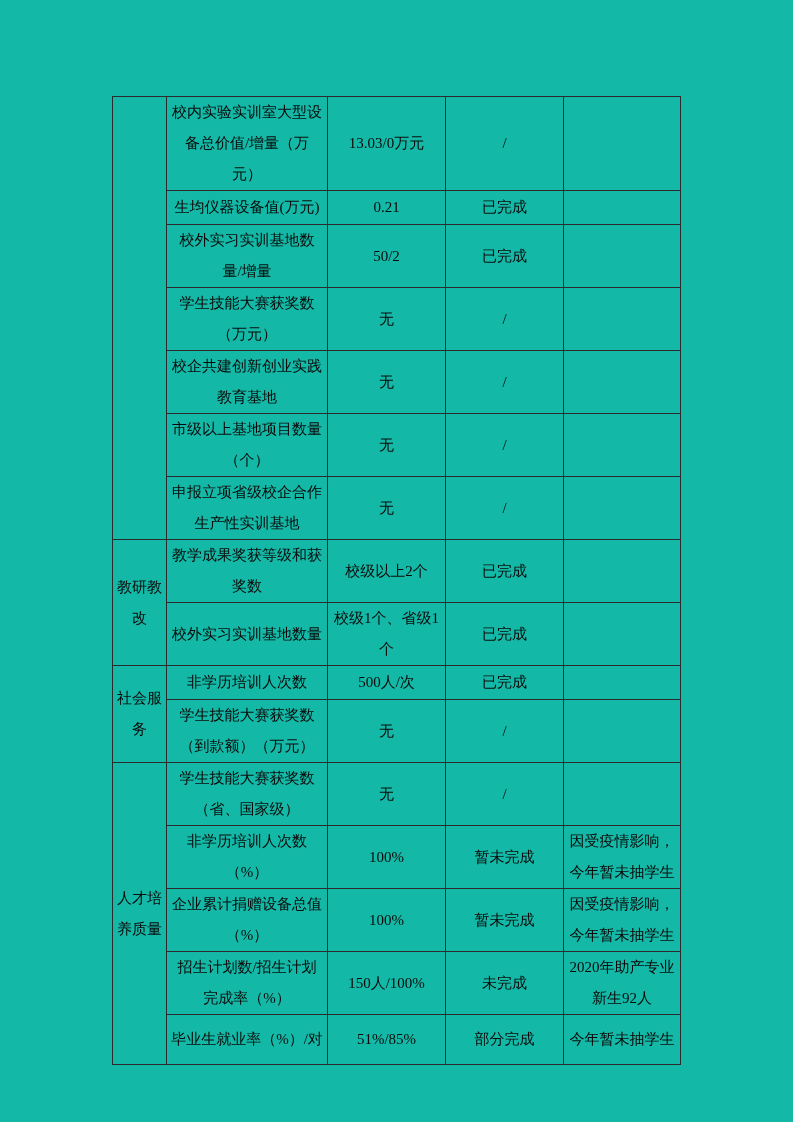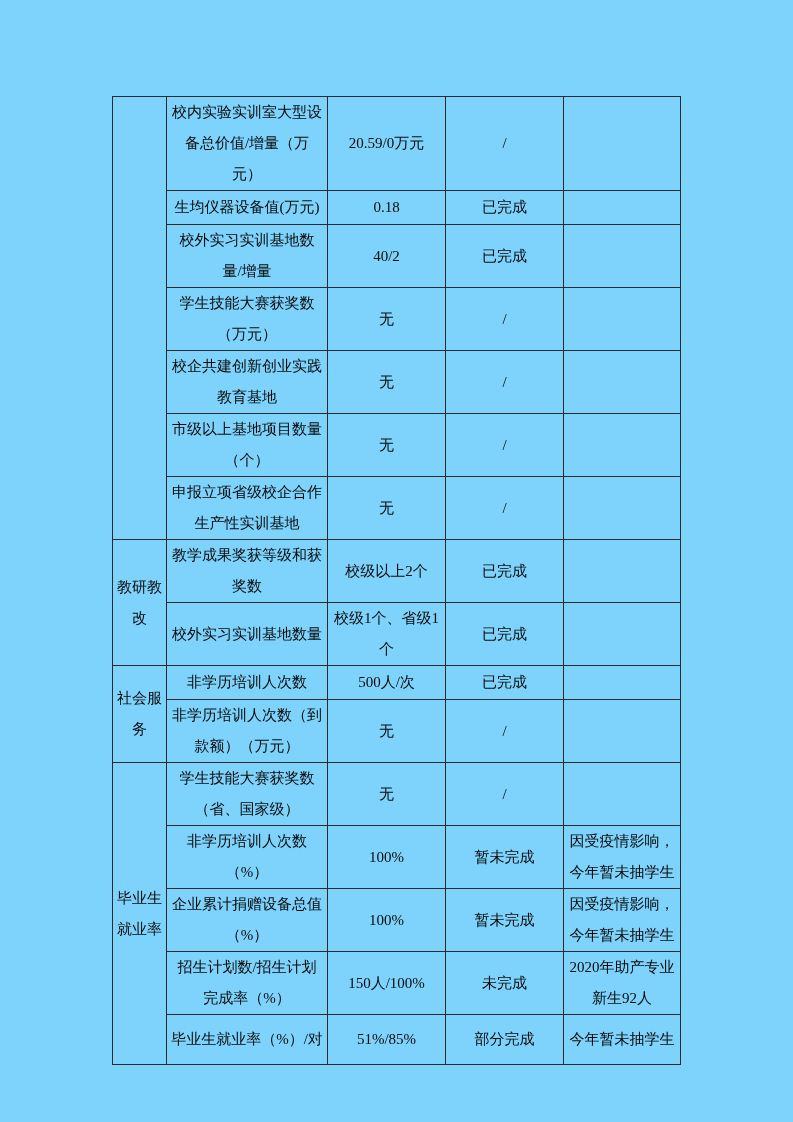--- a/index.html
+++ b/index.html
@@ -13,21 +13,21 @@
     position: relative;
     font-family: "Liberation Serif", "DejaVu Serif", serif;
     color: #0a0a0a;
   }
   .page {
     position: absolute;
     left: 0;
     top: 0;
     width: 793px;
     height: 1122px;
-    background: #7dd3fc;
+    background: #14b8a6;
     overflow: hidden;
   }
   table.doc-table {
     position: absolute;
     left: 112px;
     top: 96px;
     width: 568px;
     border-collapse: collapse;
     table-layout: fixed;
   }
@@ -58,33 +58,33 @@
       <col style="width:161px">
       <col style="width:118px">
       <col style="width:118px">
       <col style="width:117px">
     </colgroup>
     <tbody>
 
       <tr class="h63">
         <td class="cat" rowspan="7"></td>
         <td>校内实验实训室大型设备总价值/增量（万元）</td>
-        <td>20.59/0万元</td>
+        <td>13.03/0万元</td>
         <td>/</td>
         <td></td>
       </tr>
       <tr class="h34">
         <td>生均仪器设备值(万元)</td>
-        <td>0.18</td>
+        <td>0.21</td>
         <td>已完成</td>
         <td></td>
       </tr>
       <tr class="h63">
         <td>校外实习实训基地数量/增量</td>
-        <td>40/2</td>
+        <td>50/2</td>
         <td>已完成</td>
         <td></td>
       </tr>
       <tr class="h63">
         <td>学生技能大赛获奖数（万元）</td>
         <td>无</td>
         <td>/</td>
         <td></td>
       </tr>
       <tr class="h63">
@@ -121,28 +121,28 @@
       </tr>
 
       <tr class="h34">
         <td class="cat" rowspan="2">社会服务</td>
         <td>非学历培训人次数</td>
         <td>500人/次</td>
         <td>已完成</td>
         <td></td>
       </tr>
       <tr class="h63">
-        <td>非学历培训人次数（到款额）（万元）</td>
+        <td>学生技能大赛获奖数（到款额）（万元）</td>
         <td>无</td>
         <td>/</td>
         <td></td>
       </tr>
 
       <tr class="h63">
-        <td class="cat" rowspan="5">毕业生就业率</td>
+        <td class="cat" rowspan="5">人才培养质量</td>
         <td>学生技能大赛获奖数（省、国家级）</td>
         <td>无</td>
         <td>/</td>
         <td></td>
       </tr>
       <tr class="h63">
         <td>非学历培训人次数（%）</td>
         <td>100%</td>
         <td>暂未完成</td>
         <td>因受疫情影响，今年暂未抽学生</td>

